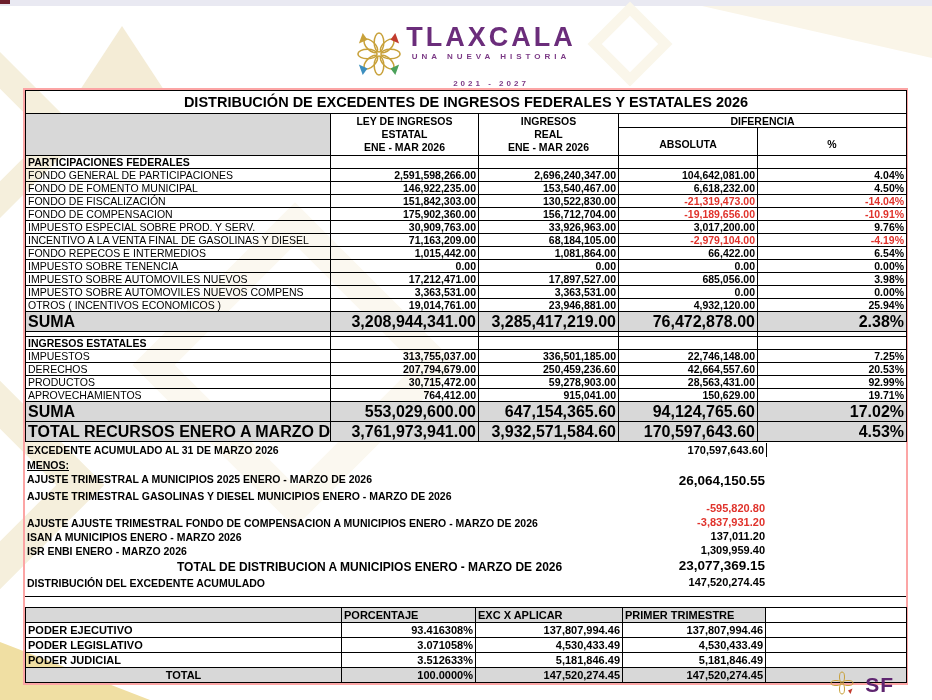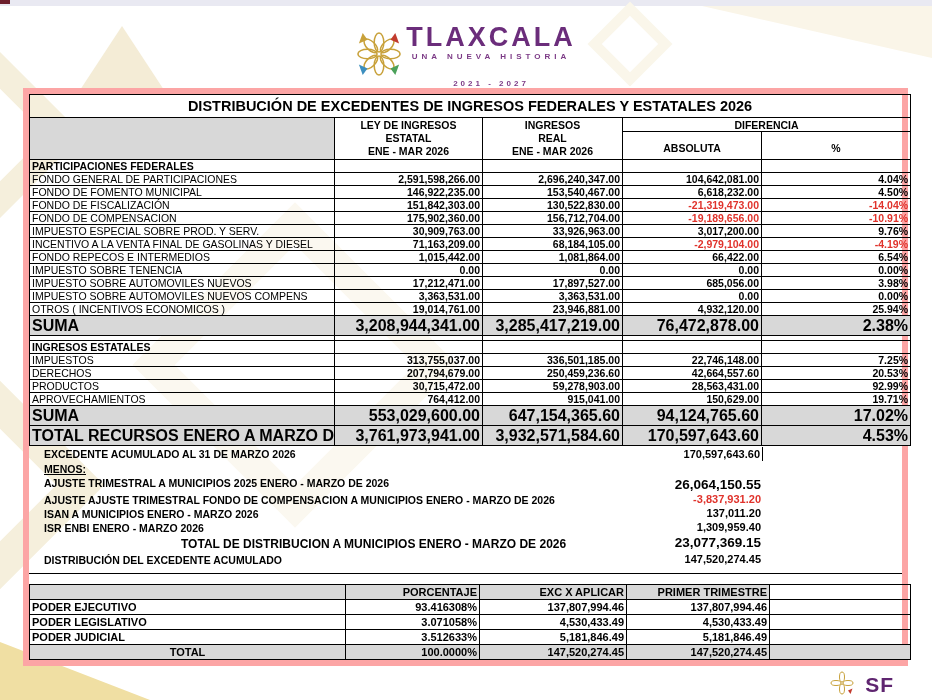--- a/index.html
+++ b/index.html
@@ -21,59 +21,59 @@
   .wm-tri-tr{right:0;top:6px;width:0;height:0;border-top:52px solid #faf5e8;border-left:230px solid transparent}
 
   
   .brand{position:absolute;top:24px;left:0;right:0;display:flex;justify-content:center;align-items:center;gap:4px}
   .brand-text{text-align:center}
   .brand-title{font-size:27px;font-weight:bold;color:#6b2d7b;letter-spacing:3px;line-height:26px}
   .brand-sub{font-size:8px;font-weight:bold;color:#7c3a86;letter-spacing:4px;margin-top:2px}
   .brand-years{font-size:8px;font-weight:bold;color:#7c3a86;letter-spacing:3px;margin-top:18px}
 
   
-  .frame{position:absolute;left:23px;top:88px;width:885px;border:6px solid #fca5a5;background:transparent}
+  .frame{position:absolute;left:23px;top:88px;width:885px;border:2px solid #fca5a5;background:transparent}
 
   table{border-collapse:collapse;width:100%;table-layout:fixed}
   td{border:1px solid #000;font-size:10.5px;line-height:12px;padding:0 2px;overflow:hidden;white-space:nowrap;background:transparent}
   .num{text-align:right;font-weight:bold}
   .neg{color:#e0332c}
   .gray{background:#d8d8d8}
 
   .title-cell{font-weight:bold;text-align:center;font-size:14.5px;height:22px;line-height:22px}
   .hdr-cell{font-weight:bold;text-align:center;vertical-align:middle}
   .hdr-cell div{line-height:13px}
   .dif-cell{font-weight:bold;text-align:center;height:14px}
   .sub-cell{font-weight:bold;text-align:center;height:28px;vertical-align:bottom;padding-bottom:5px}
 
   tr.section td{font-weight:bold;height:13px}
   tr.data td{height:13px}
   tr.spacer td{height:5px}
   tr.suma td,tr.total td{background:#d8d8d8;font-weight:bold;height:20px;font-size:16px}
 
   
   .summary{border-top:0;padding-top:1px}
-  .srow{position:relative;font-weight:bold;font-size:10.5px;line-height:14px;min-height:14px;padding-left:15px}
+  .srow{position:relative;font-weight:bold;font-size:10.5px;line-height:14px;min-height:14px;padding-left:2px}
   .srow .lab{display:inline-block;white-space:nowrap}
   .srow .val{position:absolute;right:141px;bottom:1px;font-size:11px;font-weight:bold}
   .srow.exc{height:15px}
   .srow.exc .val{right:139px;padding-right:2px;border-right:1px solid #000}
   .srow.menos .lab{text-decoration:underline}
   .srow.big{min-height:17px}
   .srow.big .val{font-size:13.5px}
   .srow.wrap{min-height:27px}
   .srow.wrap .lab{white-space:normal;max-width:460px;line-height:13px;padding-top:1px}
   .srow.indent{padding-left:152px;font-size:12px;line-height:18px;min-height:18px}
   .srow.indent .val{font-size:13.5px}
 
   .gap1{height:7px;border-bottom:1px solid #000}
   .gap2{height:10px}
 
   .dist td{height:15px;font-size:11px;line-height:14px}
-  .dist .dh{background:#d8d8d8;font-weight:bold;text-align:right}
+  .dist .dh{background:#d8d8d8;font-weight:bold;text-align:left}
   .dist .lab-cell{font-weight:bold}
   .dist tr.dtotal td{background:#d8d8d8;font-weight:bold}
   .dist tr.dtotal .lab-cell{text-align:center}
 
   
   .footer{position:absolute;right:38px;bottom:1px;display:flex;align-items:center;gap:11px}
   .sf-text{font-size:21px;font-weight:bold;color:#5f2570;letter-spacing:1px}
 </style>
 </head>
 <body>
@@ -328,20 +328,24 @@
       <div class="srow menos">
         <span class="lab">MENOS:</span>
         <span class="val"></span>
       </div>
 
       <div class="srow big">
         <span class="lab">AJUSTE TRIMESTRAL A MUNICIPIOS 2025 ENERO - MARZO DE 2026</span>
         <span class="val">26,064,150.55</span>
       </div>
 
+      <div class="srow wrap">
+        <span class="lab">AJUSTE  TRIMESTRAL GASOLINAS Y DIESEL MUNICIPIOS ENERO - MARZO DE 2026</span>
+        <span class="val neg">-595,820.80</span>
+      </div>
 
       <div class="srow">
         <span class="lab">AJUSTE AJUSTE TRIMESTRAL FONDO DE COMPENSACION A MUNICIPIOS ENERO - MARZO DE 2026</span>
         <span class="val neg">-3,837,931.20</span>
       </div>
 
       <div class="srow">
         <span class="lab">ISAN A MUNICIPIOS ENERO - MARZO 2026</span>
         <span class="val">137,011.20</span>
       </div>

